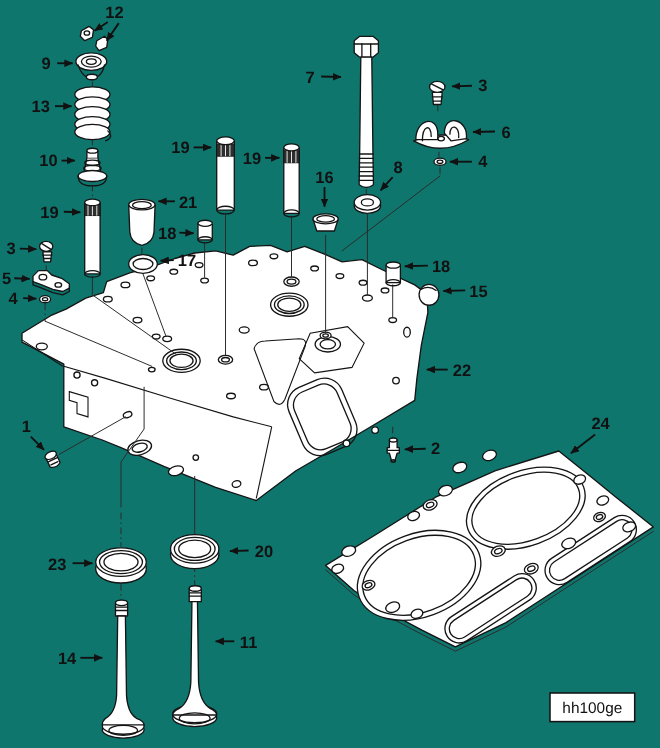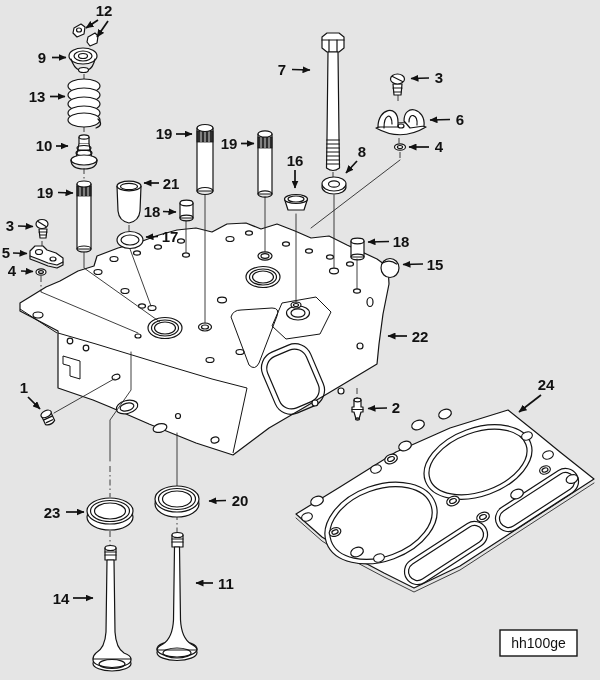--- a/index.html
+++ b/index.html
@@ -1,16 +1,16 @@
 <!DOCTYPE html>
 <html><head>
 <meta charset="utf-8">
 <style>
   html,body{margin:0;padding:0;background:#fff;}
-  .stage{position:relative;width:600px;height:680px;background:#e5e5e5;overflow:hidden;
+  .stage{position:relative;width:600px;height:680px;background:#0f766e;overflow:hidden;
          font-family:"Liberation Sans", sans-serif;}
   svg{display:block;}
   .ln{fill:none;stroke:#141414;stroke-width:1.2;stroke-linecap:round;stroke-linejoin:round;}
   .wh{fill:#ffffff;stroke:#141414;stroke-width:1.2;stroke-linejoin:round;}
   .thin{fill:none;stroke:#2a2a2a;stroke-width:0.9;stroke-linecap:round;}
   .dash{fill:none;stroke:#2a2a2a;stroke-width:0.9;stroke-dasharray:6 3 1.5 3;}
   .arrow{fill:none;stroke:#111;stroke-width:1.7;}
   .co-text{font:bold 15px "Liberation Sans", sans-serif;fill:#111;}
   .code-text{font:14px "Liberation Sans", sans-serif;fill:#111;}
   .knurl{fill:#2e2e2e;stroke:#141414;stroke-width:0.8;}

